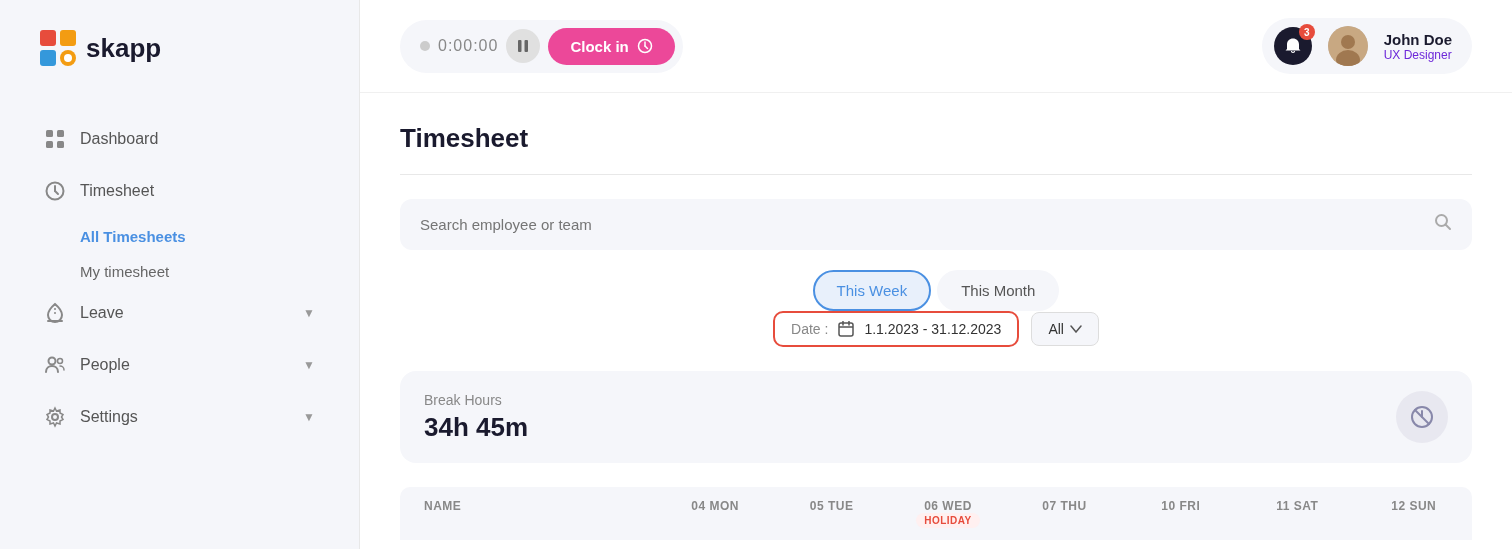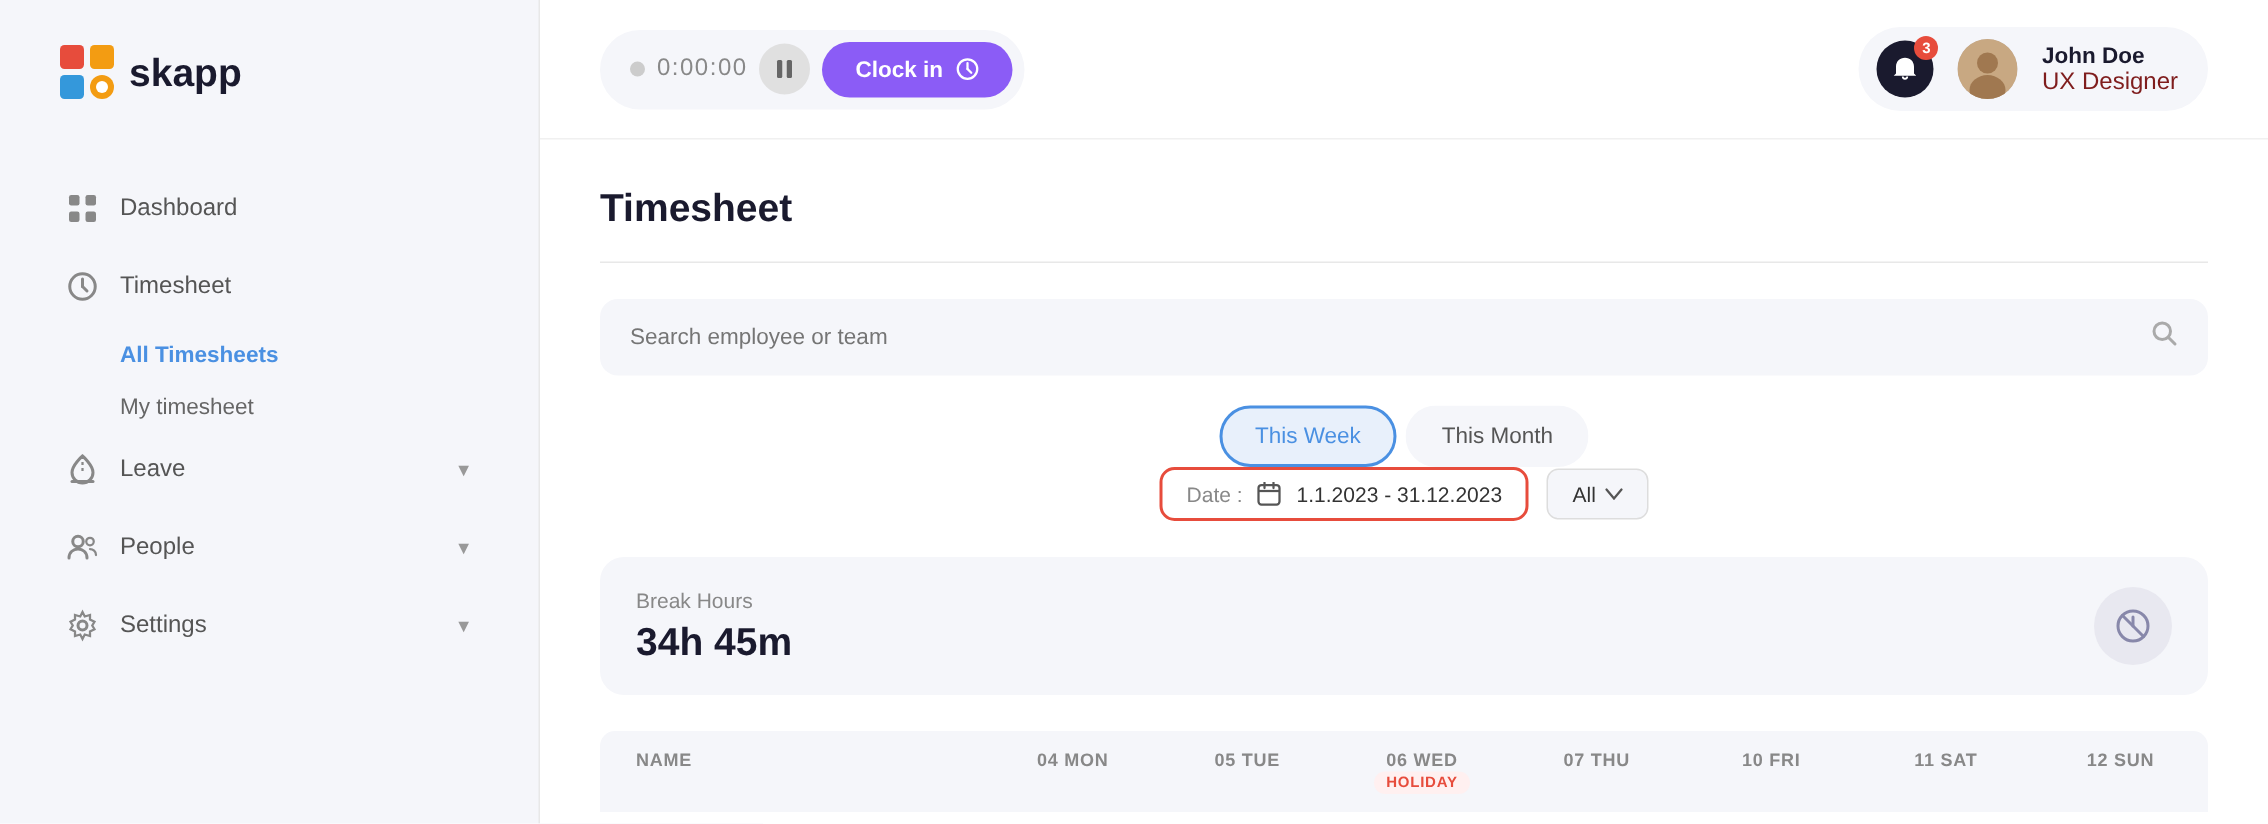--- a/index.html
+++ b/index.html
@@ -105,21 +105,21 @@
       background: #e0e0e0;
       border: none;
       display: flex;
       align-items: center;
       justify-content: center;
       cursor: pointer;
       color: #666;
       font-size: 14px;
     }
     .clock-in-btn {
-      background: #8b5cf6;
+      background: #ec4899;
       color: #fff;
       border: none;
       border-radius: 50px;
       padding: 10px 22px;
       font-size: 15px;
       font-weight: 600;
       cursor: pointer;
       display: flex;
       align-items: center;
       gap: 8px;
@@ -166,21 +166,21 @@
       height: 40px;
       border-radius: 50%;
       background: #c8b8a8;
       overflow: hidden;
       display: flex;
       align-items: center;
       justify-content: center;
     }
     .user-info { display: flex; flex-direction: column; }
     .user-name { font-size: 15px; font-weight: 700; color: #1a1a2e; }
-    .user-role { font-size: 16px; color: #7f1d1d; }
+    .user-role { font-size: 12px; color: #6d28d9; }
 
     
     .content {
       flex: 1;
       padding: 30px 40px;
       overflow-y: auto;
     }
     .page-title {
       font-size: 26px;
       font-weight: 800;

